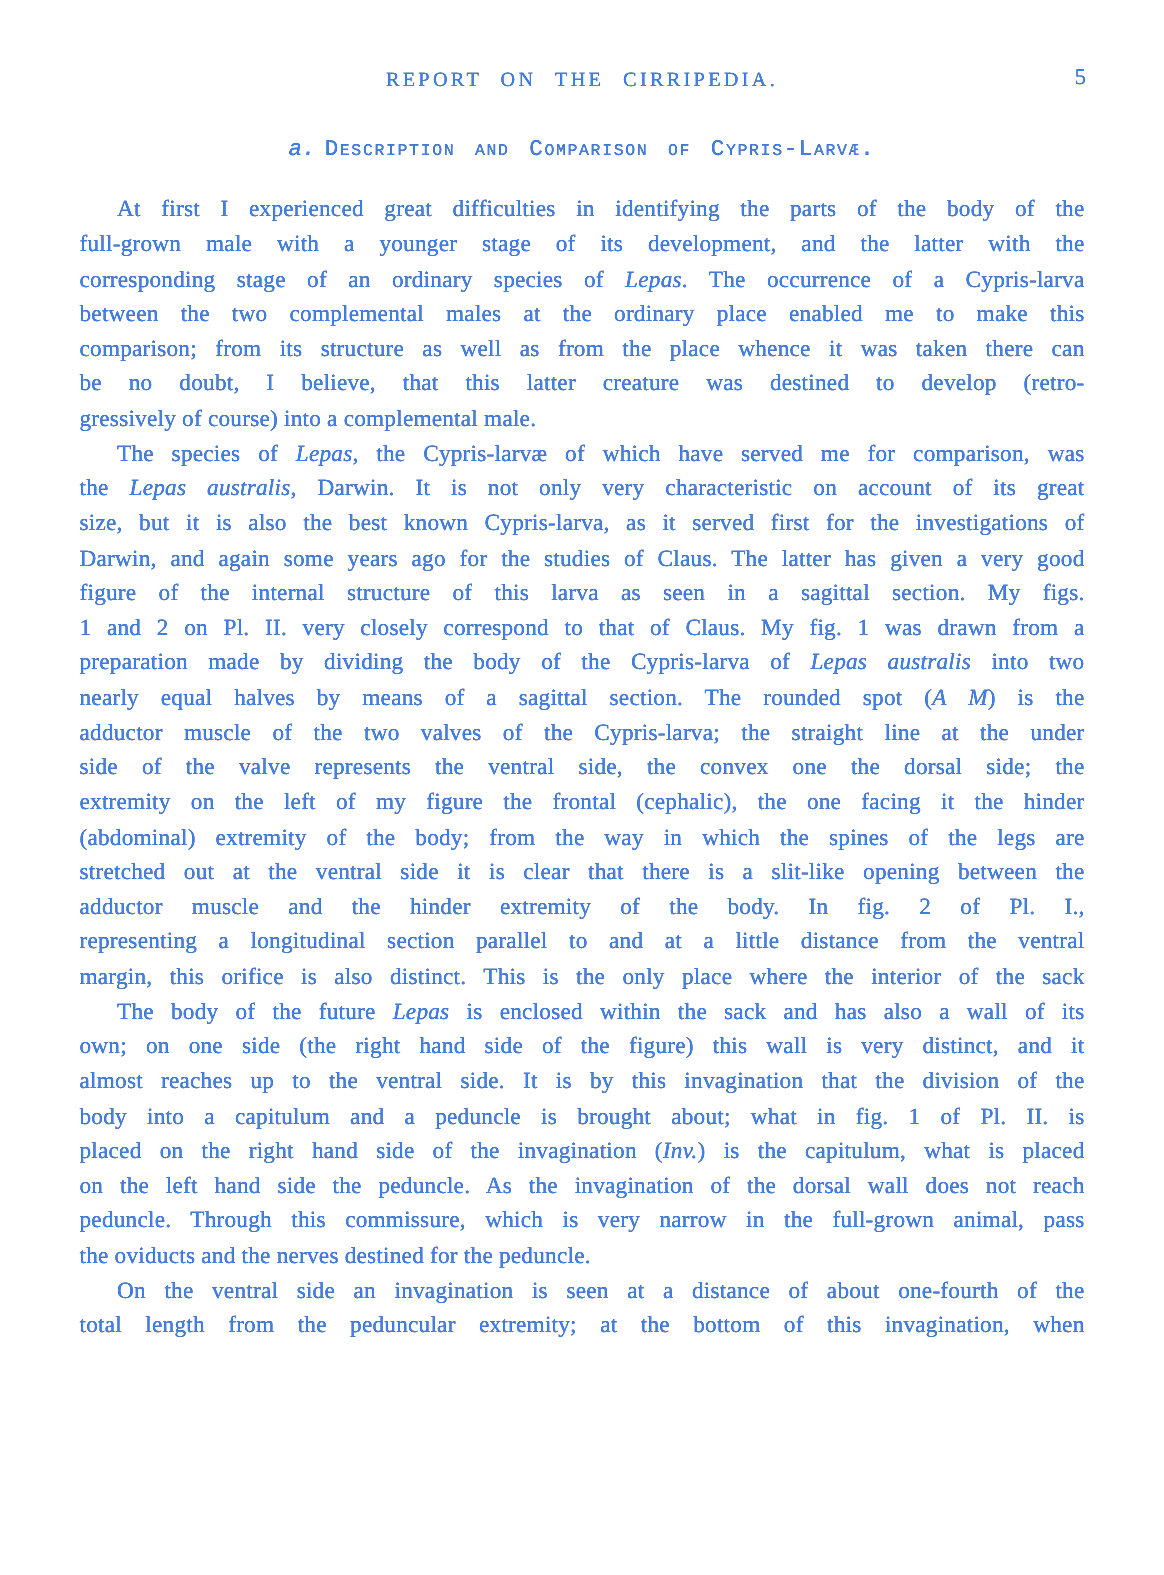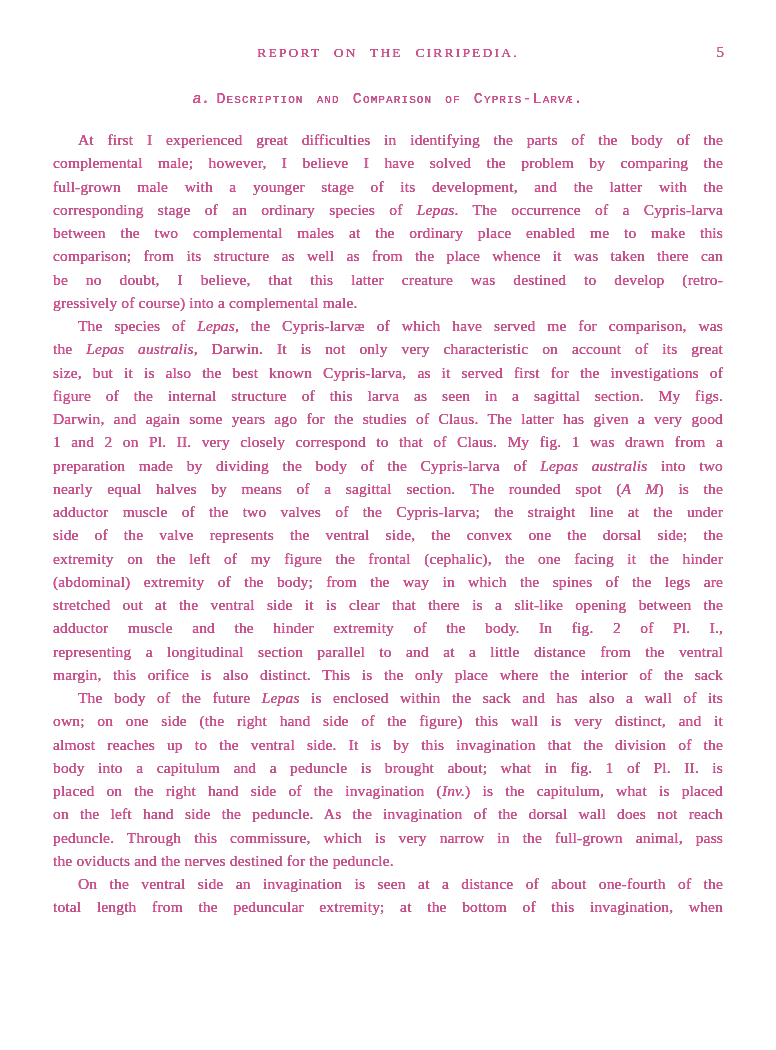--- a/index.html
+++ b/index.html
@@ -1,20 +1,20 @@
 <!DOCTYPE html>
 <html><head>
 <meta charset="utf-8">
 <style>
   html,body { margin:0; padding:0; background:#ffffff; }
   .page {
     position:relative;
     width:776px; height:928px;
     background:#ffffff;
-    color:#ec4899;
+    color:#3b82f6;
     font-family:"Liberation Serif", serif;
     overflow:hidden;
   }
   .running-head {
     position:absolute; top:45px; left:0; right:0;
     text-align:center;
     font-size:13.5px;
     letter-spacing:2.2px;
     word-spacing:7px;
     text-shadow:0 0 0.4px rgba(0,0,0,0.85);
@@ -58,32 +58,31 @@
 <body>
 
 <div class="page">
   <div class="running-head">REPORT ON THE CIRRIPEDIA.</div>
   <div class="page-number">5</div>
   <div class="heading">
     <span class="prefix">a.</span><span class="sc">Description and Comparison of Cypris-Larvæ.</span>
   </div>
   <div class="body-text">
       <div class="line ind"><span>At first I experienced great difficulties in identifying the parts of the body of the</span></div>
-      <div class="line"><span>complemental male; however, I believe I have solved the problem by comparing the</span></div>
       <div class="line"><span>full-grown male with a younger stage of its development, and the latter with the</span></div>
       <div class="line"><span>corresponding stage of an ordinary species of </span><i>Lepas</i><span>. The occurrence of a Cypris-larva</span></div>
       <div class="line"><span>between the two complemental males at the ordinary place enabled me to make this</span></div>
       <div class="line"><span>comparison; from its structure as well as from the place whence it was taken there can</span></div>
       <div class="line"><span>be no doubt, I believe, that this latter creature was destined to develop (retro-</span></div>
       <div class="line flush"><span>gressively of course) into a complemental male.</span></div>
       <div class="line ind"><span>The species of </span><i>Lepas</i><span>, the Cypris-larvæ of which have served me for comparison, was</span></div>
       <div class="line"><span>the </span><i>Lepas australis</i><span>, Darwin. It is not only very characteristic on account of its great</span></div>
       <div class="line"><span>size, but it is also the best known Cypris-larva, as it served first for the investigations of</span></div>
+      <div class="line"><span>Darwin, and again some years ago for the studies of Claus. The latter has given a very good</span></div>
       <div class="line"><span>figure of the internal structure of this larva as seen in a sagittal section. My figs.</span></div>
-      <div class="line"><span>Darwin, and again some years ago for the studies of Claus. The latter has given a very good</span></div>
       <div class="line"><span>1 and 2 on Pl. II. very closely correspond to that of Claus. My fig. 1 was drawn from a</span></div>
       <div class="line"><span>preparation made by dividing the body of the Cypris-larva of </span><i>Lepas australis</i><span> into two</span></div>
       <div class="line"><span>nearly equal halves by means of a sagittal section. The rounded spot (</span><i>A M</i><span>) is the</span></div>
       <div class="line"><span>adductor muscle of the two valves of the Cypris-larva; the straight line at the under</span></div>
       <div class="line"><span>side of the valve represents the ventral side, the convex one the dorsal side; the</span></div>
       <div class="line"><span>extremity on the left of my figure the frontal (cephalic), the one facing it the hinder</span></div>
       <div class="line"><span>(abdominal) extremity of the body; from the way in which the spines of the legs are</span></div>
       <div class="line"><span>stretched out at the ventral side it is clear that there is a slit-like opening between the</span></div>
       <div class="line"><span>adductor muscle and the hinder extremity of the body. In fig. 2 of Pl. I.,</span></div>
       <div class="line"><span>representing a longitudinal section parallel to and at a little distance from the ventral</span></div>

